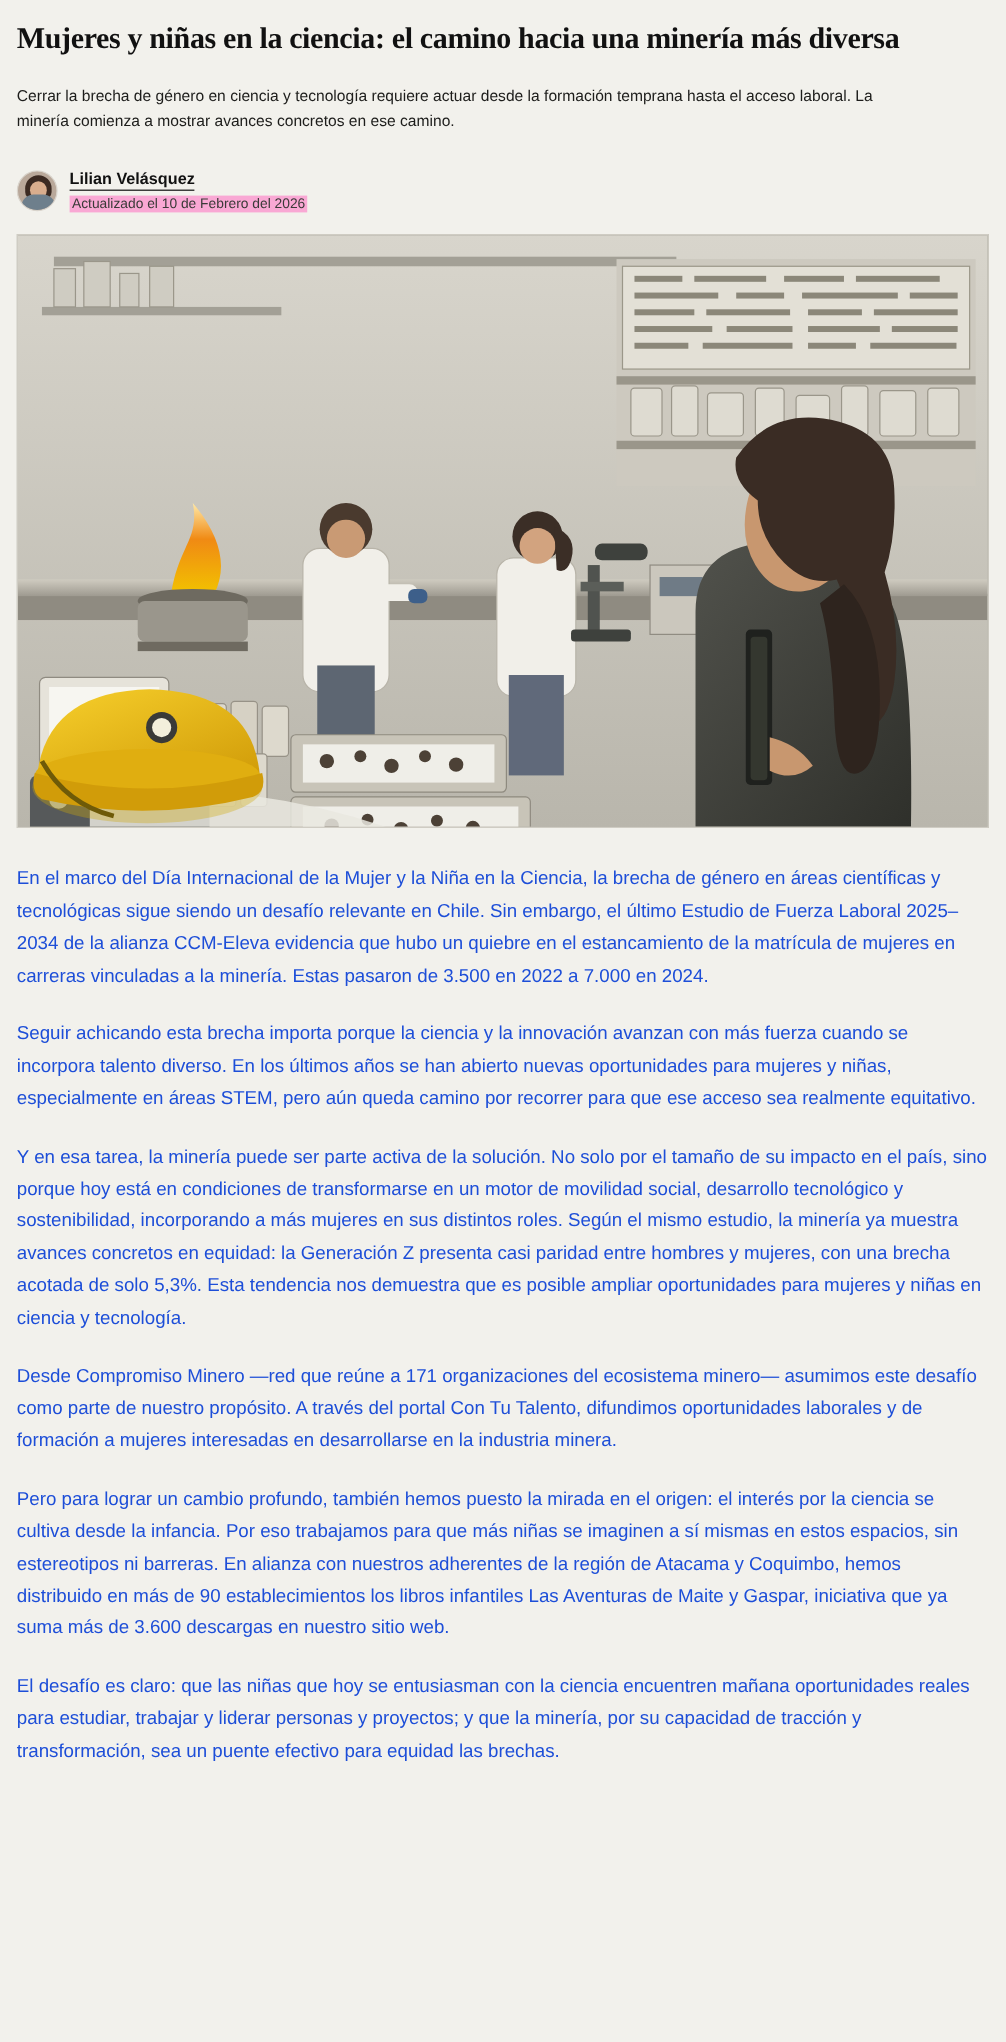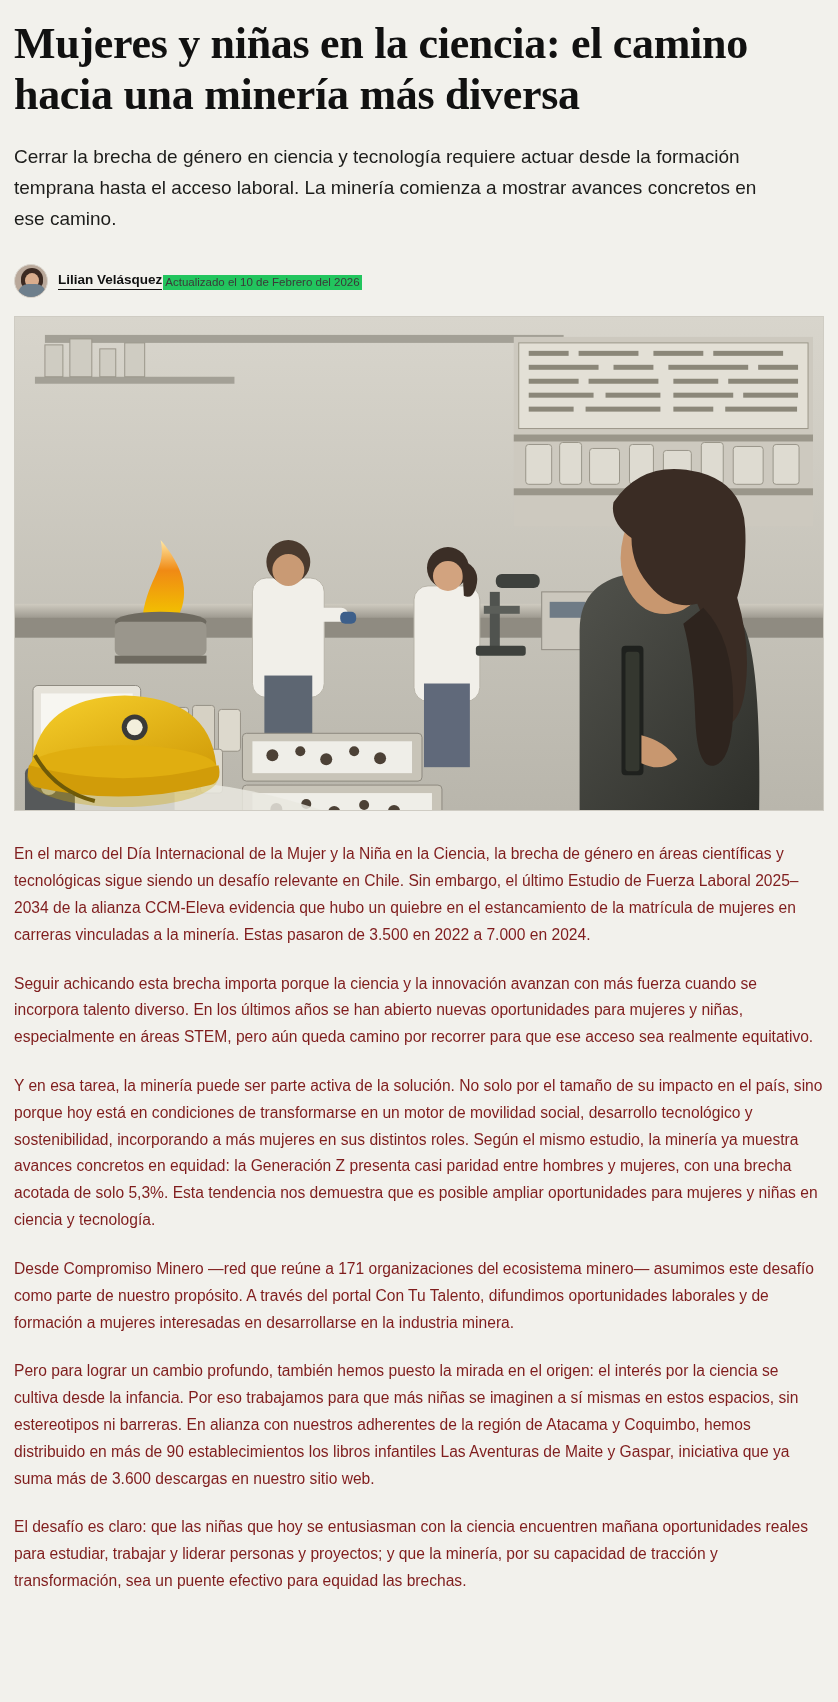--- a/index.html
+++ b/index.html
@@ -11,29 +11,29 @@
   }
   .page {
     width: 838px;
     min-height: 1702px;
     background: #f2f1ec;
     padding: 18px 14px 24px 14px;
   }
   .article-title {
     font-family: "Liberation Serif", serif;
     font-weight: bold;
-    font-size: 44px;
+    font-size: 25px;
     line-height: 1.16;
     color: #111111;
     margin: 0 0 22px 0;
     letter-spacing: -0.3px;
   }
   .article-lede {
     font-family: "Liberation Sans", sans-serif;
-    font-size: 19px;
+    font-size: 13px;
     line-height: 1.62;
     color: #1d1d1b;
     margin: 0 0 30px 0;
     max-width: 760px;
   }
   .byline {
     display: flex;
     align-items: center;
     gap: 10px;
     margin: 0 0 18px 0;
@@ -62,52 +62,52 @@
     background: #d9ad8d;
     border-radius: 50%;
   }
   .avatar .body {
     position: absolute;
     left: 3px; bottom: 0;
     width: 28px; height: 13px;
     background: #6e7f8c;
     border-radius: 10px 10px 0 0;
   }
-  .byline-text { display: flex; gap: 1px; }
+  .byline-text { display: flex; flex-direction: column; gap: 1px; }
   .author-name {
     font-size: 13.5px;
     font-weight: bold;
     color: #111;
     border-bottom: 1.5px solid #111;
     padding-bottom: 2px;
     width: max-content;
   }
   .updated {
     font-size: 11.5px;
     color: #3a3a38;
-    background: #22c55e;
+    background: #f9a8d4;
     width: max-content;
     padding: 1px 2px;
     margin-top: 3px;
   }
   .hero {
     width: 100%;
     height: 495px;
     margin: 0 0 30px 0;
     position: relative;
     overflow: hidden;
     background: #b5b2a9;
     border: 1px solid #cfccc3;
   }
   .hero svg { display: block; width: 100%; height: 100%; }
   .body-copy p {
     font-family: "Liberation Sans", sans-serif;
     font-size: 15.6px;
     line-height: 1.72;
-    color: #7f1d1d;
+    color: #1d4ed8;
     margin: 0 0 22px 0;
   }
   .body-copy p:last-child { margin-bottom: 0; }
 </style>
 </head>
 <body>
 
 <div class="page">
 
   <h1 class="article-title">Mujeres y niñas en la ciencia: el camino hacia una minería más diversa</h1>

